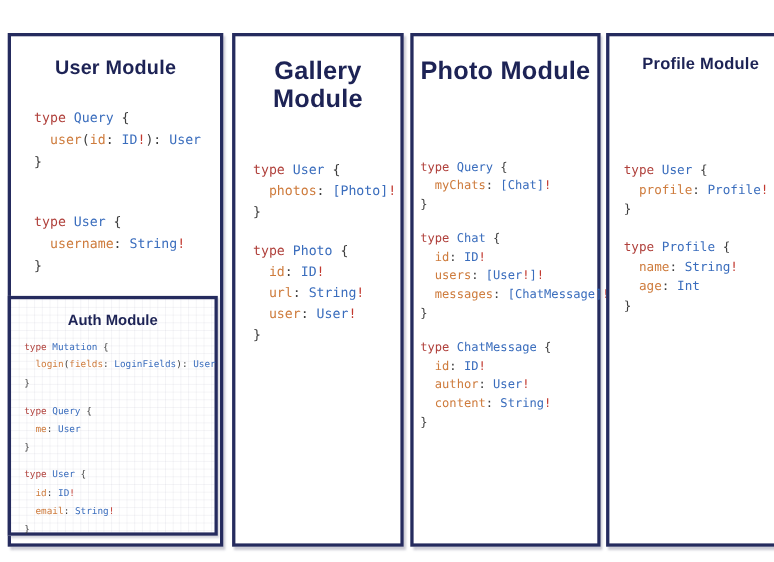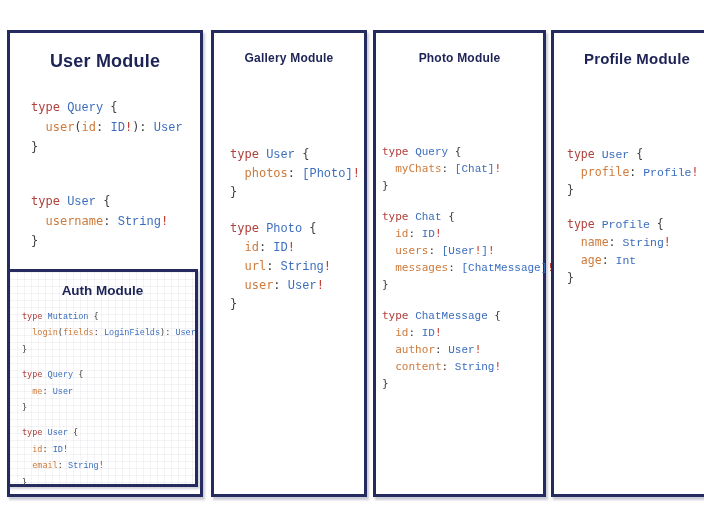--- a/index.html
+++ b/index.html
@@ -15,21 +15,21 @@
     box-shadow:2px 3px 2px rgba(110,110,135,.35);
     box-sizing:border-box;
   }
   .p1{left:7px;width:196px;}
   .p2{left:211px;width:156px;}
   .p3{left:373px;width:173px;}
   .p4{left:551px;width:172px;}
   .panel-title{
     margin:0;text-align:center;color:var(--title,#1d2355);
     font-weight:bold;letter-spacing:.2px;
-    padding-top:19px;font-size:12px;line-height:1.1;
+    padding-top:19px;font-size:23px;line-height:1.1;
   }
   .p1 .panel-title{font-size:18px;}
   .p4 .panel-title{font-size:15px;padding-top:18px;}
   .code{
     position:absolute;
     font-family:"DejaVu Sans Mono","Liberation Mono",monospace;
     white-space:pre;text-align:left;
   }
   .code-line{height:var(--lh);line-height:var(--lh);}
   .c1{top:64px;left:21px;font-size:12px;--lh:20px;}
@@ -50,21 +50,21 @@
       linear-gradient(90deg, rgba(40,40,90,.05) 1px, transparent 1px);
     background-size:7px 7px;
   }
   .auth-title{
     margin:0;text-align:center;color:var(--title,#1d2355);
     font-weight:bold;font-size:13.5px;padding-top:12px;line-height:1.1;
   }
   .ca{top:36px;left:12px;font-size:8.5px;--lh:16.4px;}
   .ca .code-block{margin-bottom:9px;}
   .tk-kw{color:var(--keyword,#b0413c);}
-  .tk-ty{color:var(--type,#3a6dbd);font-family:Liberation Mono, monospace;}
+  .tk-ty{color:var(--type,#3a6dbd);}
   .tk-fld{color:var(--field,#ce7b3c);}
   .tk-pn{color:var(--punct,#3d3d3d);}
   .tk-bang{color:var(--bang,#c2392f);}
 </style>
 </head>
 <body>
 
 <div class="canvas">
 
   <section class="panel p1">

